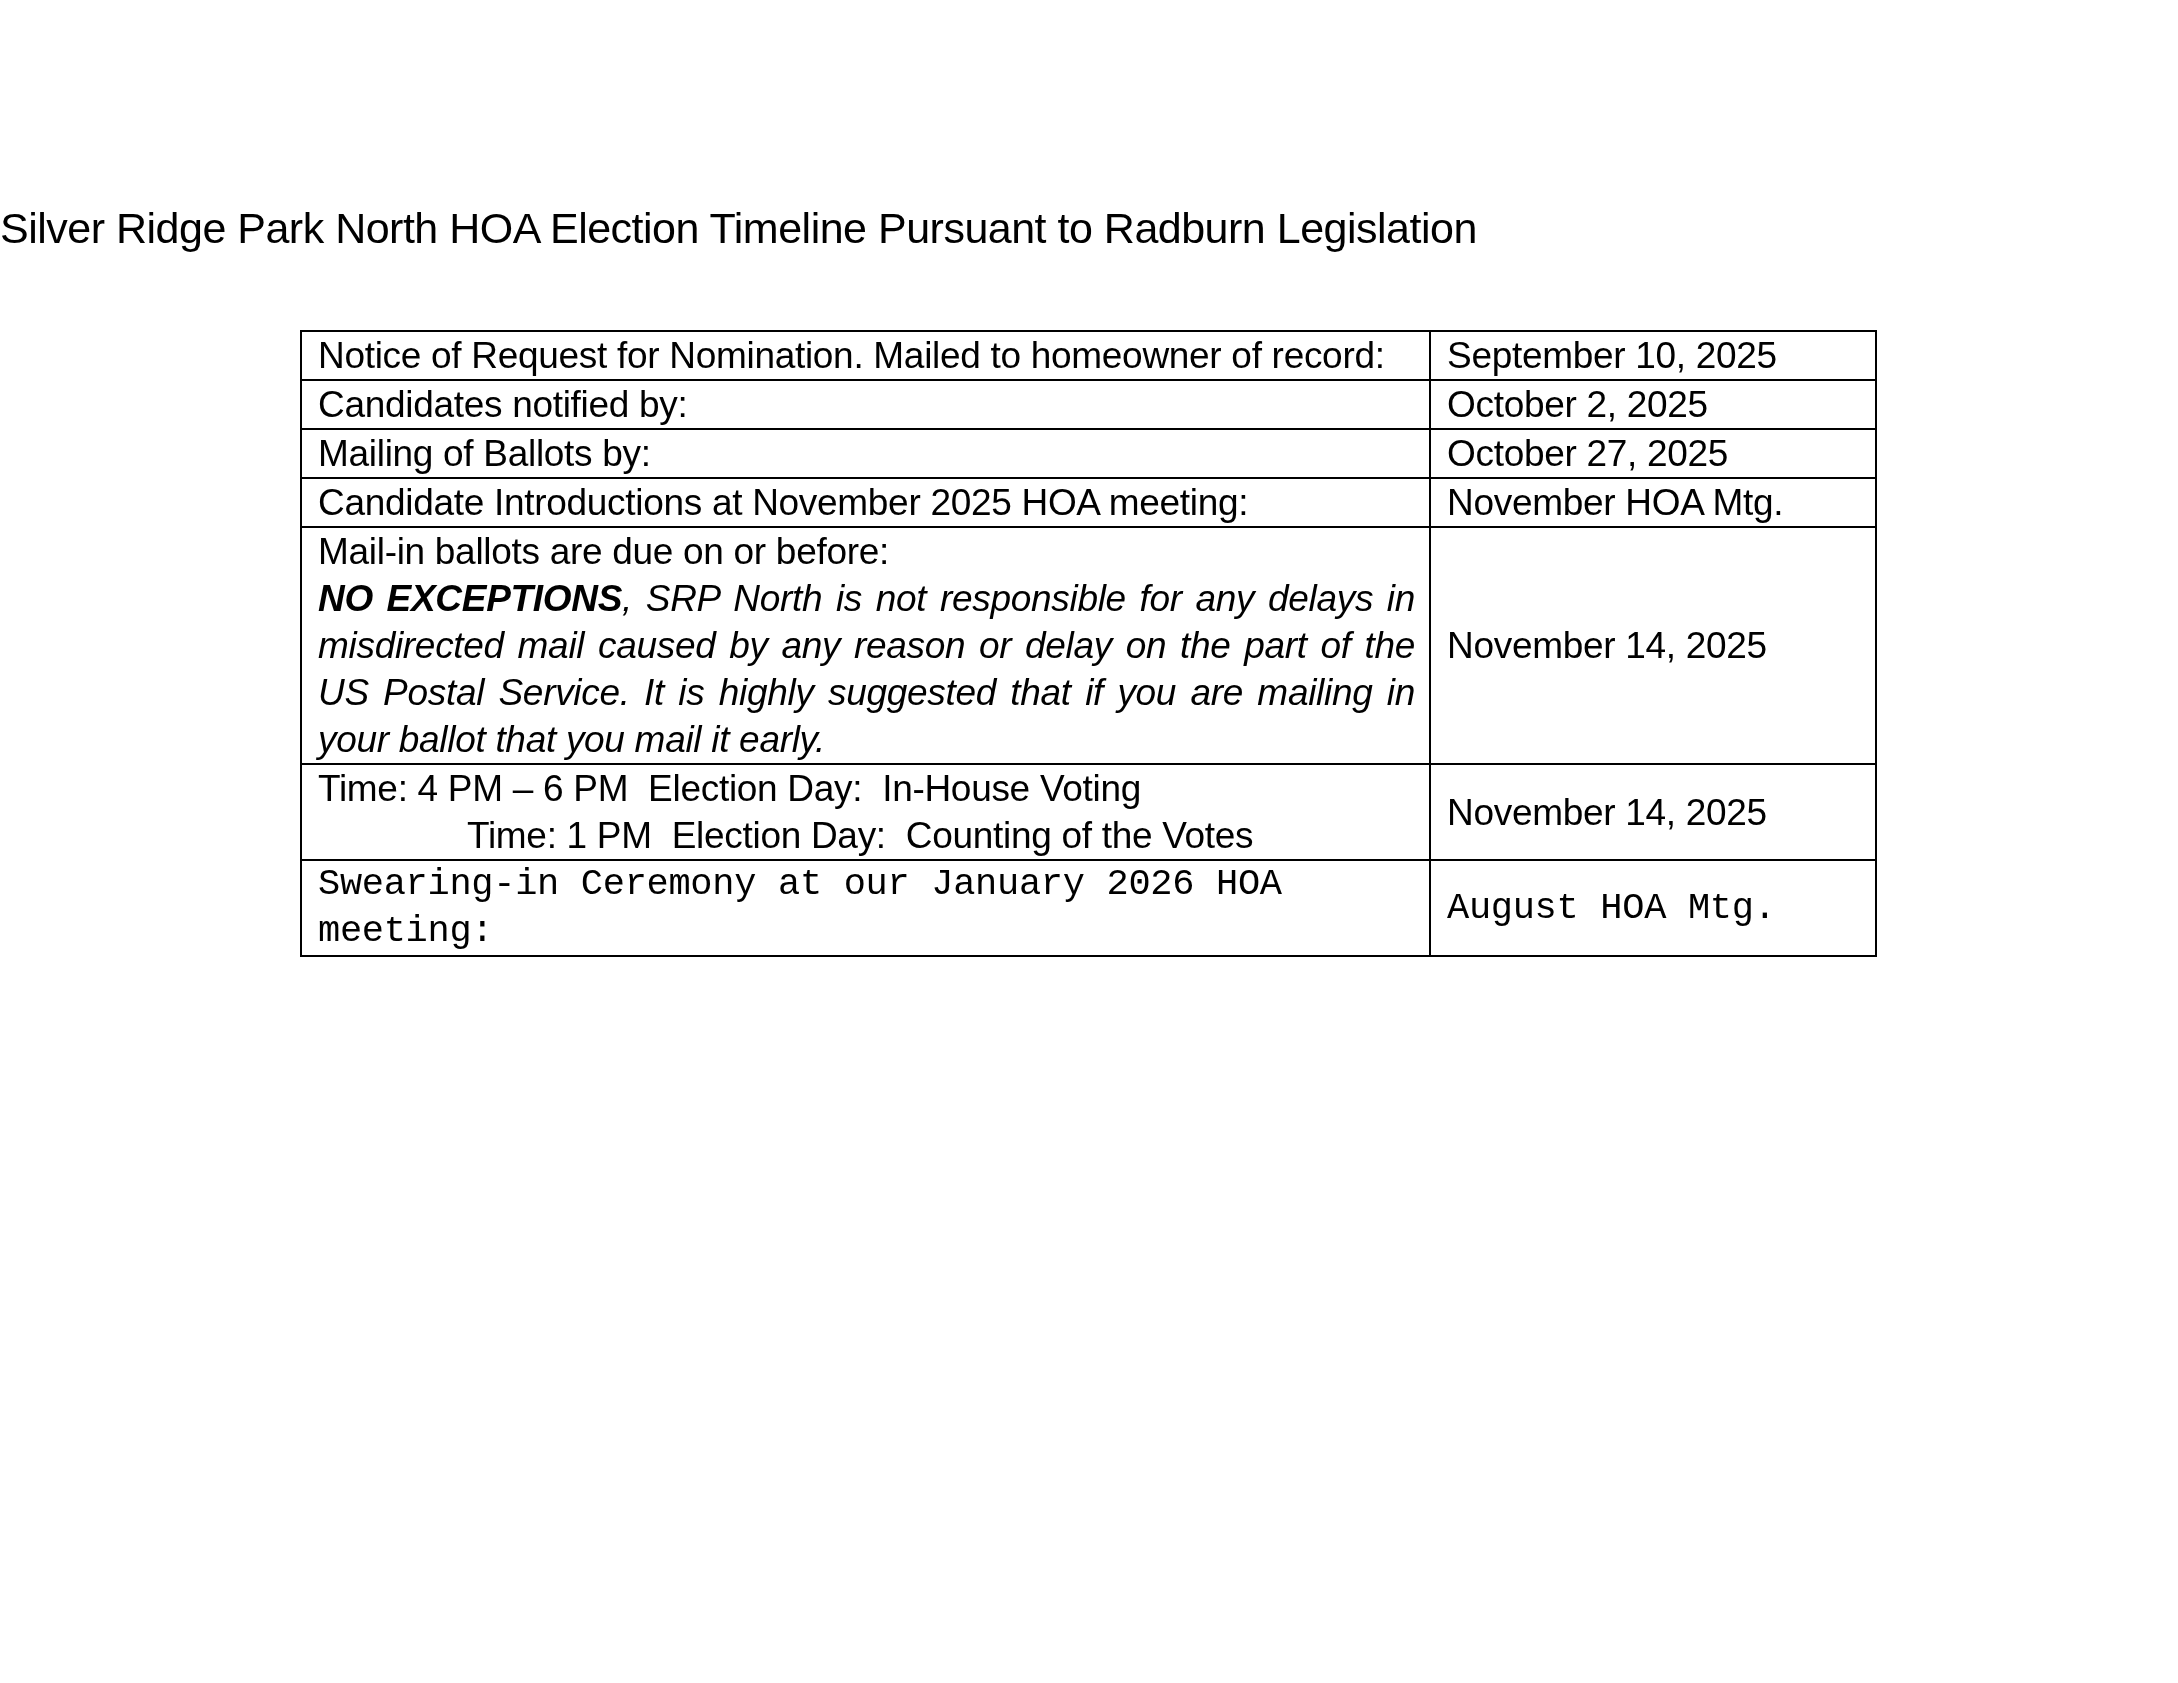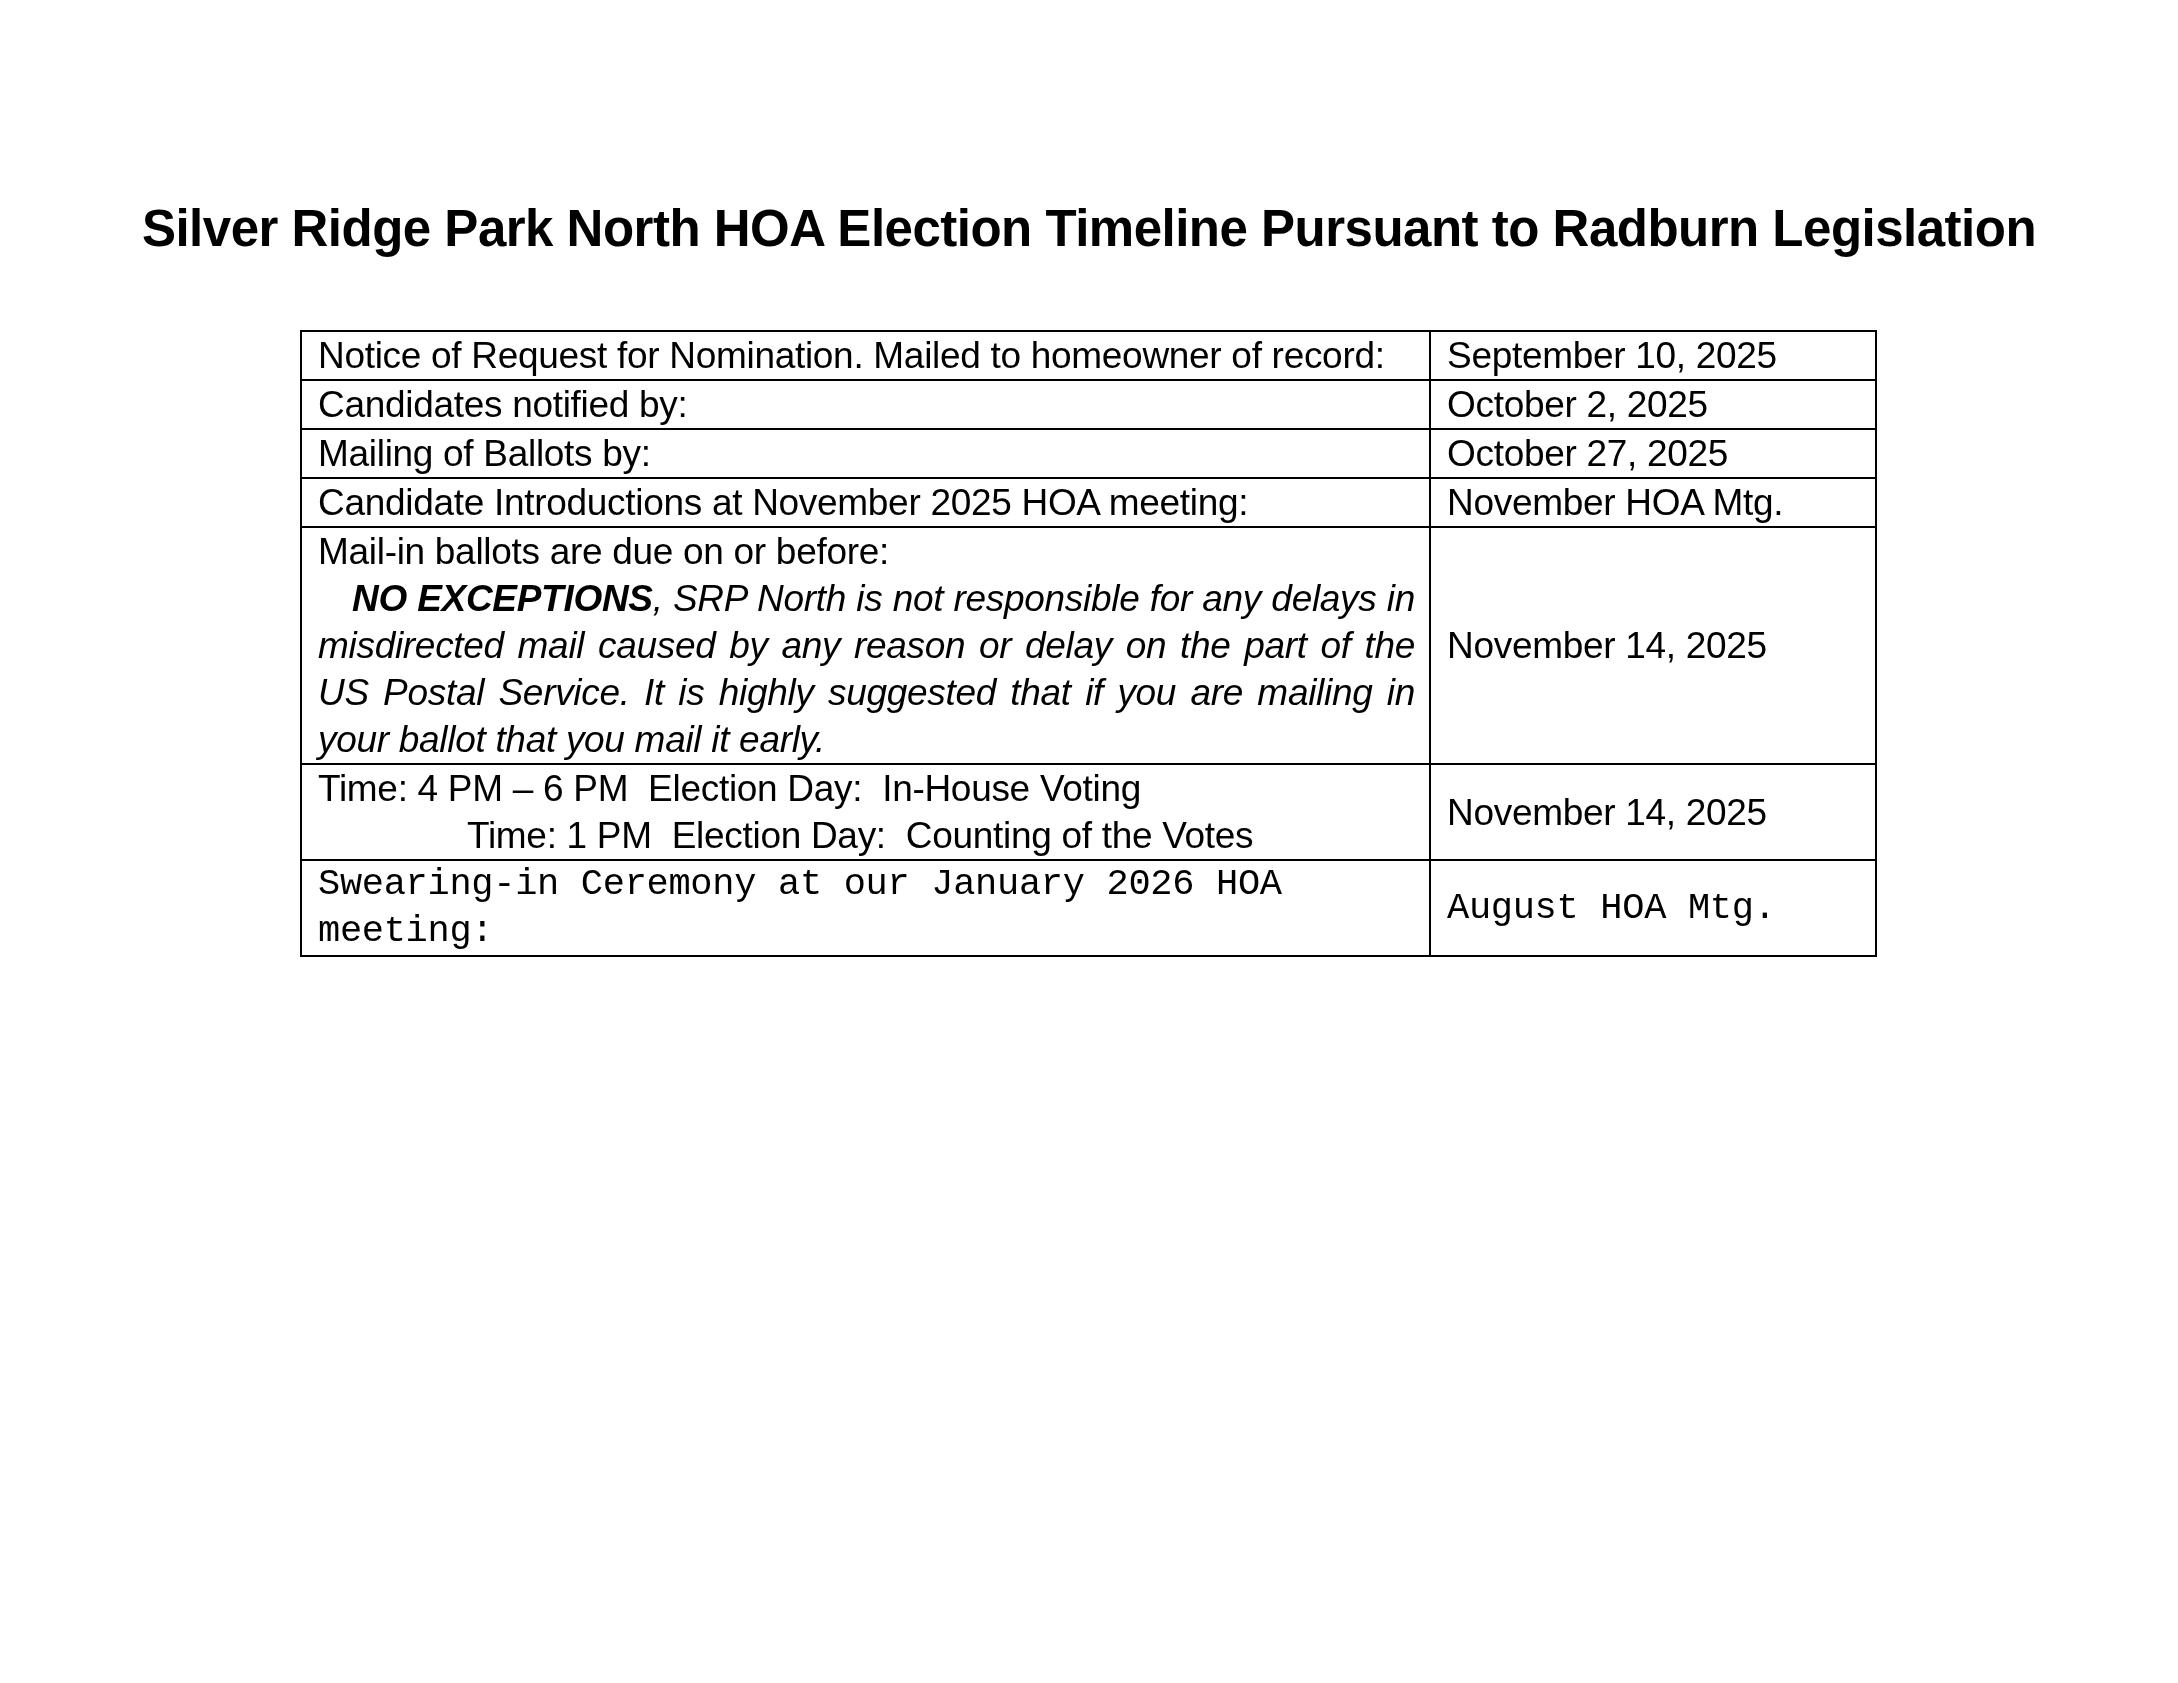--- a/index.html
+++ b/index.html
@@ -13,23 +13,23 @@
     color: #000000;
     font-family: "Liberation Sans", "DejaVu Sans", sans-serif;
     position: relative;
     overflow: hidden;
   }
   .doc-title {
     position: absolute;
     top: 198px;
     left: 0;
     right: 0;
-    text-align: center;
-    font-size: 51px;
-    font-weight: bold;
+    text-align: left;
+    font-size: 43px;
+    font-weight: normal;
     letter-spacing: -0.5px;
     line-height: 61px;
     white-space: nowrap;
   }
   table.timeline {
     position: absolute;
     left: 300px;
     top: 330px;
     width: 1574px;
     border-collapse: collapse;
@@ -51,21 +51,20 @@
   tr.r-two       { height: 94px; }
   tr.r-last      { height: 34px; font-family: Liberation Mono, monospace; }
   td.top-align   { vertical-align: top; }
   .pre           { white-space: pre-wrap; }
   .para-justify {
     text-align: justify;
     font-style: italic;
   }
   .bold-italic {
     font-weight: bold;
-    margin-left: 34px;
   }
   .indent-line {
     padding-left: 149px;
     white-space: pre-wrap;
   }
 </style>
 </head>
 <body>
 
 <div class="doc-title">Silver Ridge Park North HOA Election Timeline Pursuant to Radburn Legislation</div>

